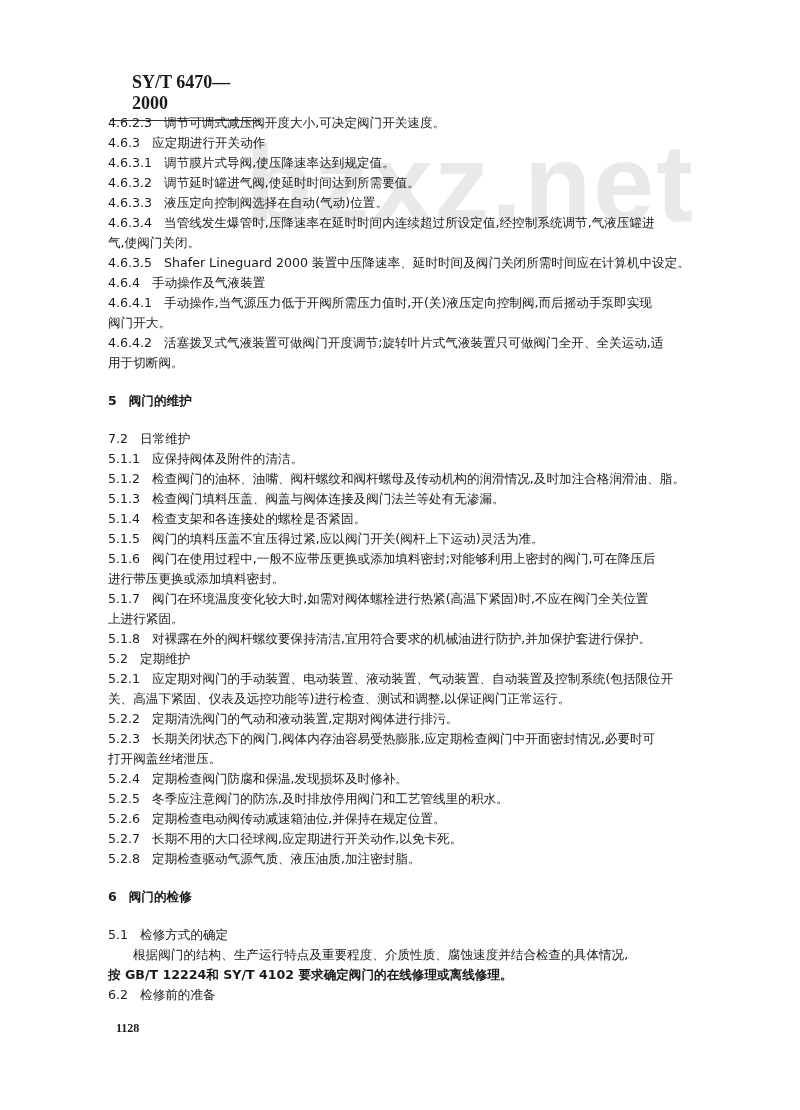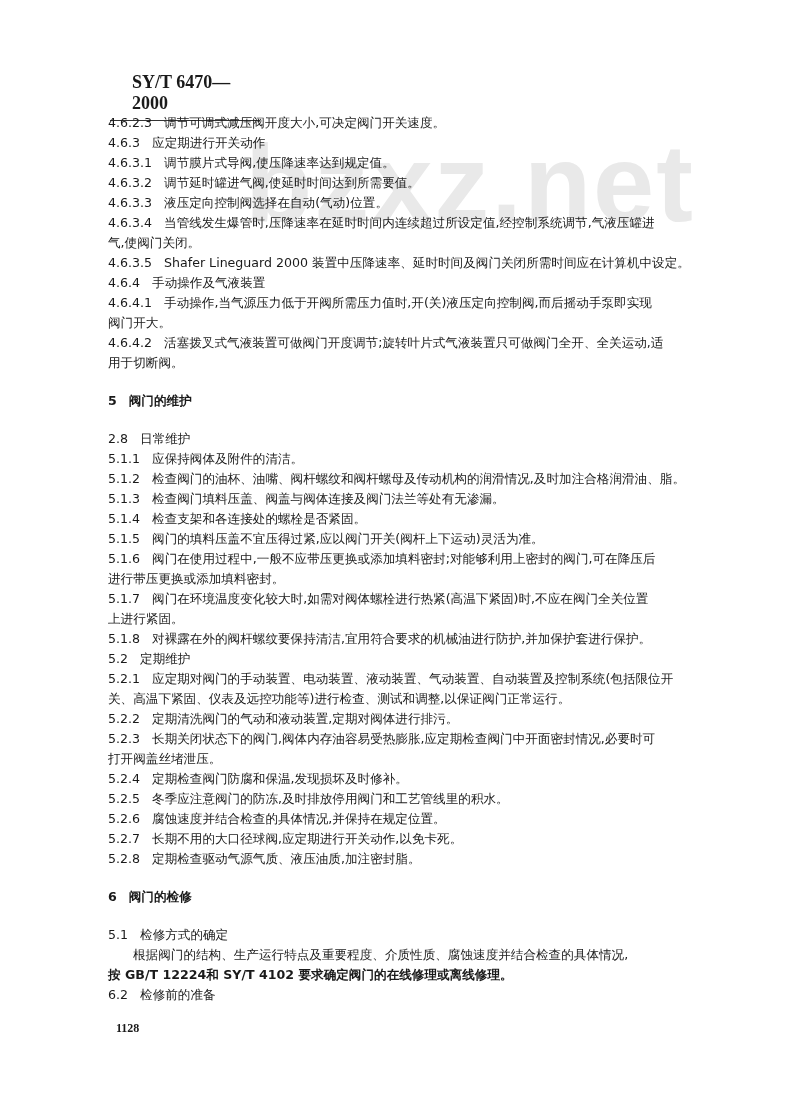--- a/index.html
+++ b/index.html
@@ -79,21 +79,21 @@
     <div class="para">
       <div class="line"><span class="num">4.6.4.2</span><span>活塞拨叉式气液装置可做阀门开度调节;旋转叶片式气液装置只可做阀门全开、全关运动,适</span></div>
       <span class="cont" style="text-indent: 0px;">用于切断阀。</span>
     </div>
     <div class="gap"></div>
     <div class="para heading">
       <div class="line"><span class="num">5</span><span>阀门的维护</span></div>
     </div>
     <div class="gap"></div>
     <div class="para">
-      <div class="line"><span class="num">2.8</span><span>日常维护</span></div>
+      <div class="line"><span class="num">7.2</span><span>日常维护</span></div>
     </div>
     <div class="para">
       <div class="line"><span class="num">5.1.1</span><span>应保持阀体及附件的清洁。</span></div>
     </div>
     <div class="para">
       <div class="line"><span class="num">5.1.2</span><span>检查阀门的油杯、油嘴、阀杆螺纹和阀杆螺母及传动机构的润滑情况,及时加注合格润滑油、脂。</span></div>
     </div>
     <div class="para">
       <div class="line"><span class="num">5.1.3</span><span>检查阀门填料压盖、阀盖与阀体连接及阀门法兰等处有无渗漏。</span></div>
     </div>
@@ -128,21 +128,21 @@
       <div class="line"><span class="num">5.2.3</span><span>长期关闭状态下的阀门,阀体内存油容易受热膨胀,应定期检查阀门中开面密封情况,必要时可</span></div>
       <span class="cont" style="text-indent: 0px;">打开阀盖丝堵泄压。</span>
     </div>
     <div class="para">
       <div class="line"><span class="num">5.2.4</span><span>定期检查阀门防腐和保温,发现损坏及时修补。</span></div>
     </div>
     <div class="para">
       <div class="line"><span class="num">5.2.5</span><span>冬季应注意阀门的防冻,及时排放停用阀门和工艺管线里的积水。</span></div>
     </div>
     <div class="para">
-      <div class="line"><span class="num">5.2.6</span><span>腐蚀速度并结合检查的具体情况,并保持在规定位置。</span></div>
+      <div class="line"><span class="num">5.2.6</span><span>定期检查电动阀传动减速箱油位,并保持在规定位置。</span></div>
     </div>
     <div class="para">
       <div class="line"><span class="num">5.2.7</span><span>长期不用的大口径球阀,应定期进行开关动作,以免卡死。</span></div>
     </div>
     <div class="para">
       <div class="line"><span class="num">5.2.8</span><span>定期检查驱动气源气质、液压油质,加注密封脂。</span></div>
     </div>
     <div class="gap"></div>
     <div class="para heading">
       <div class="line"><span class="num">6</span><span>阀门的检修</span></div>

